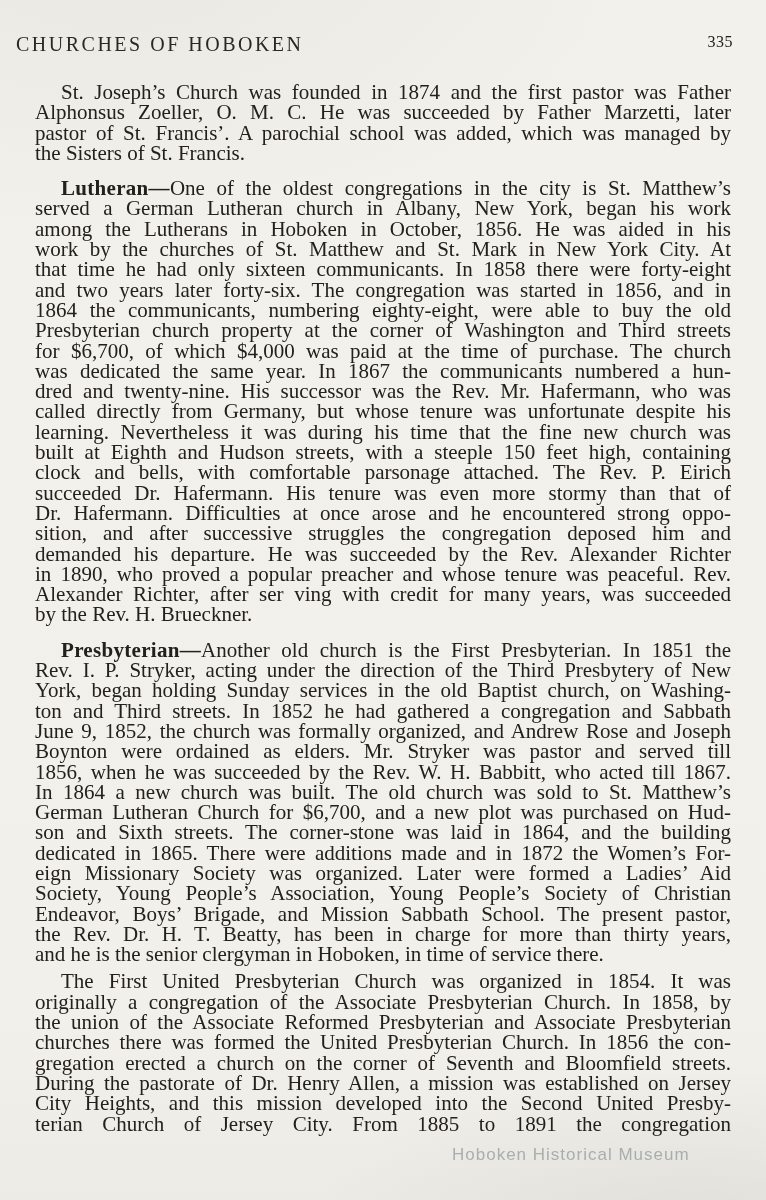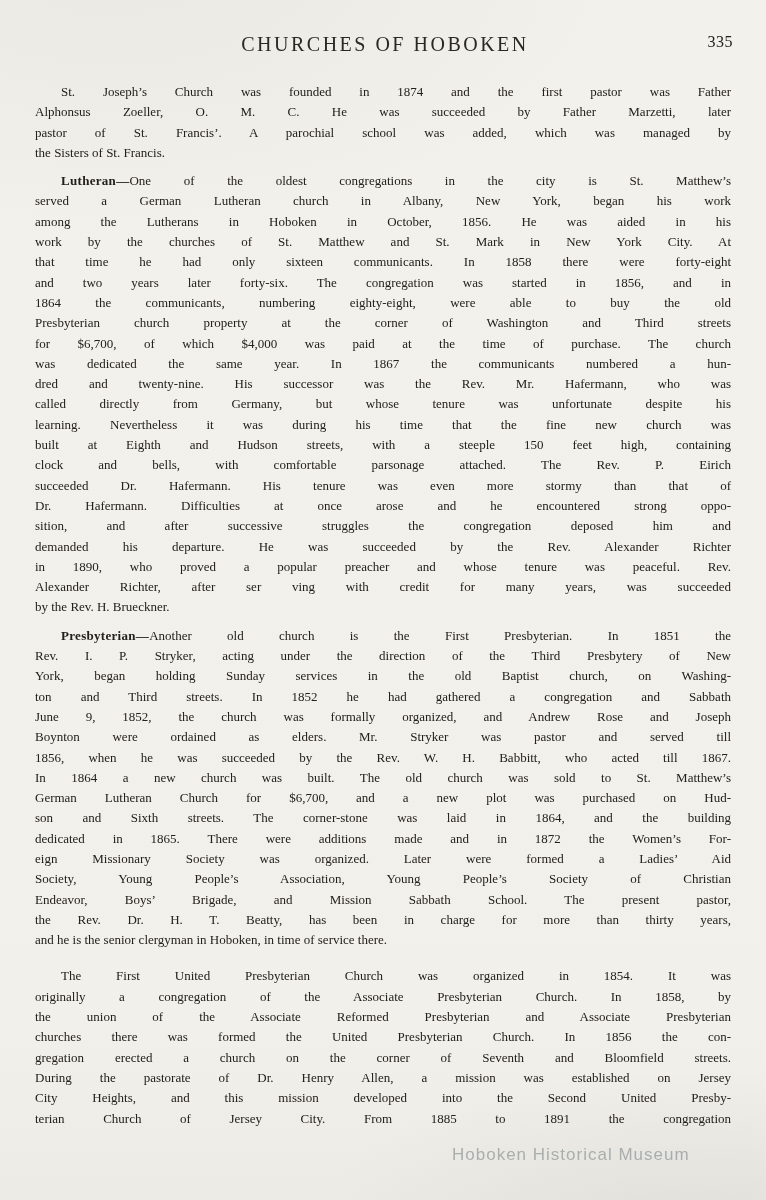--- a/index.html
+++ b/index.html
@@ -15,45 +15,45 @@
       radial-gradient(ellipse 900px 500px at 15% -5%, rgba(190,190,185,0.18), rgba(0,0,0,0) 60%),
       radial-gradient(ellipse 700px 300px at 90% 103%, rgba(175,175,170,0.20), rgba(0,0,0,0) 55%),
       linear-gradient(180deg, #f3f1ec 0%, #f2f0ea 85%, #edebe5 100%);
     overflow: hidden;
     font-family: "Liberation Serif", "DejaVu Serif", serif;
     color: #23211c;
   }
   .title {
     position: absolute;
     top: 33px;
-    left: 4px;
+    left: 16px;
     right: 0;
-    text-align: center;
+    text-align: left;
     font-size: 20px;
     letter-spacing: 2.5px;
     color: #2a2823;
   }
   .pagenum {
     position: absolute;
     top: 33px;
     right: 33px;
     font-size: 16px;
     letter-spacing: 0.5px;
   }
   .content {
     position: absolute;
     top: 82px;
     left: 35px;
     width: 696px;
-    font-size: 13px;
+    font-size: 21px;
     line-height: 20.3px;
     z-index: 1;
   }
-  .para + .para { margin-top: 8px; }
-  .para.cont { margin-top: 16px; }
+  .para + .para { margin-top: 15px; }
+  .para.cont { margin-top: 7px; }
   .line {
     text-align: justify;
     text-align-last: justify;
     white-space: normal;
   }
   .line.last { text-align-last: left; }
   .line.first { text-indent: 26px; }
   .lead { font-weight: bold; letter-spacing: 0.3px; }
   .watermark {
     position: absolute;

